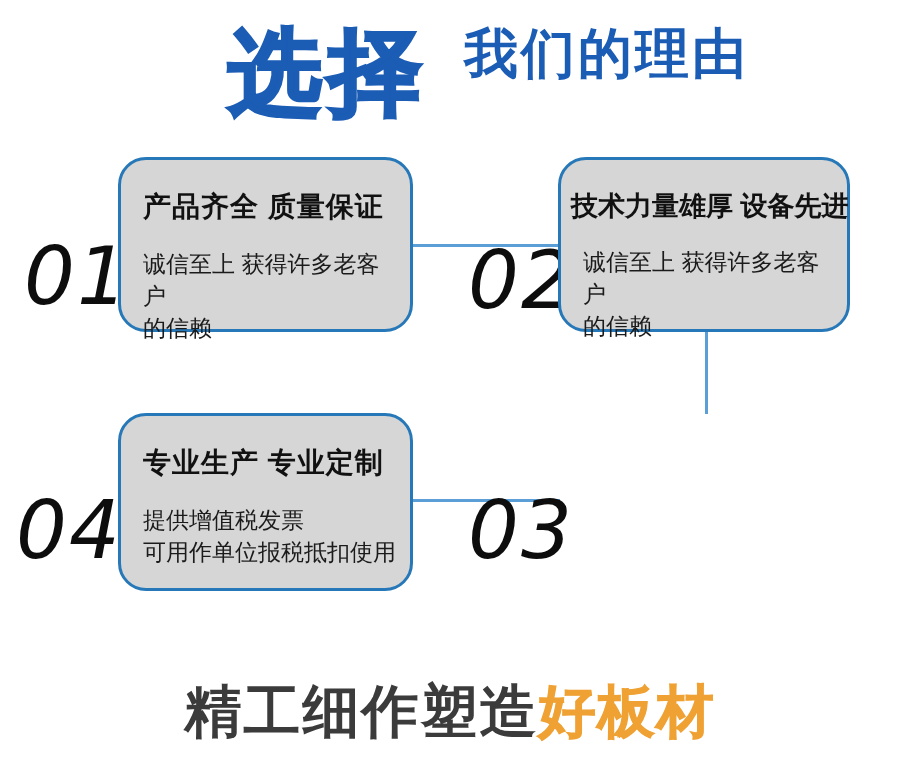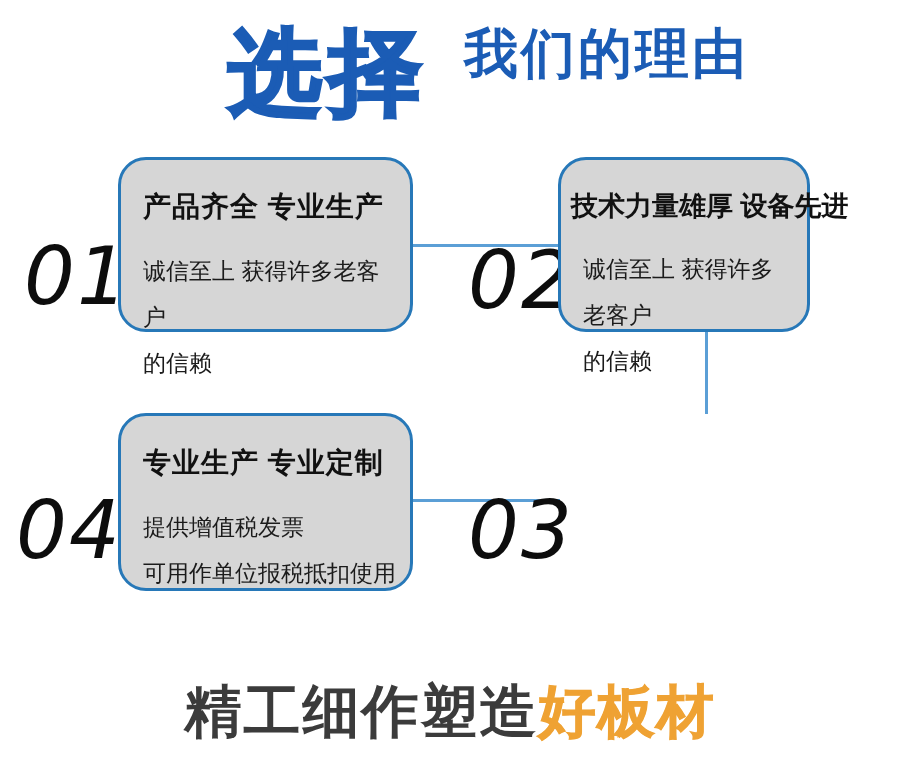--- a/index.html
+++ b/index.html
@@ -18,30 +18,30 @@
   }
   .title-small{font-size:54px;font-weight:700;line-height:1;letter-spacing:3px;}
   
   .card{
     position:absolute;width:295px;height:175px;box-sizing:border-box;
     background:var(--card-fill,#d6d6d6);
     border:3px solid var(--card-border,#2778b8);
     border-radius:28px;padding:28px 12px 0 22px;
   }
   .card-pos-1{left:118px;top:157px;}
-  .card-pos-2{left:558px;top:157px;width:252px;padding-left:10px;}
+  .card-pos-2{left:558px;top:157px;width:292px;padding-left:10px;}
   .card-pos-3{left:558px;top:413px;width:300px;height:178px;padding-left:22px;}
   .card-pos-4{left:118px;top:413px;height:178px;}
   .card-title{
     font-size:28px;font-weight:bold;color:#111;white-space:nowrap;
     letter-spacing:1px;margin:0 0 22px 0;
   }
   .card-pos-2 .card-title{font-size:27px;letter-spacing:0;}
   .card-desc{
-    font-size:23px;color:#1b1b1b;line-height:46px;white-space:pre-line;margin:0;
+    font-size:23px;color:#1b1b1b;line-height:32px;white-space:pre-line;margin:0;
   }
   .card-pos-2 .card-desc{padding-left:12px;}
   
   .num{
     position:absolute;font-family:"DejaVu Sans","Liberation Sans",sans-serif;
     font-style:italic;font-size:80px;line-height:1;color:#0d0d0d;letter-spacing:2px;
   }
   .num-01{left:24px;top:237px;}
   .num-02{left:468px;top:241px;}
   .num-03{left:468px;top:491px;}
@@ -72,21 +72,21 @@
   <div class="connector conn-h1"></div>
   <div class="connector conn-v"></div>
   <div class="connector conn-h2"></div>
 
   <div class="num num-01">01</div>
   <div class="num num-02">02</div>
   <div class="num num-03">03</div>
   <div class="num num-04">04</div>
 
   <div class="card card-pos-1">
-    <div class="card-title">产品齐全 专业生产</div>
+    <div class="card-title">产品齐全 质量保证</div>
     <p class="card-desc">诚信至上 获得许多老客户
 的信赖</p>
   </div>
 
   <div class="card card-pos-2">
     <div class="card-title">技术力量雄厚 设备先进</div>
     <p class="card-desc">诚信至上 获得许多老客户
 的信赖</p>
   </div>
 

